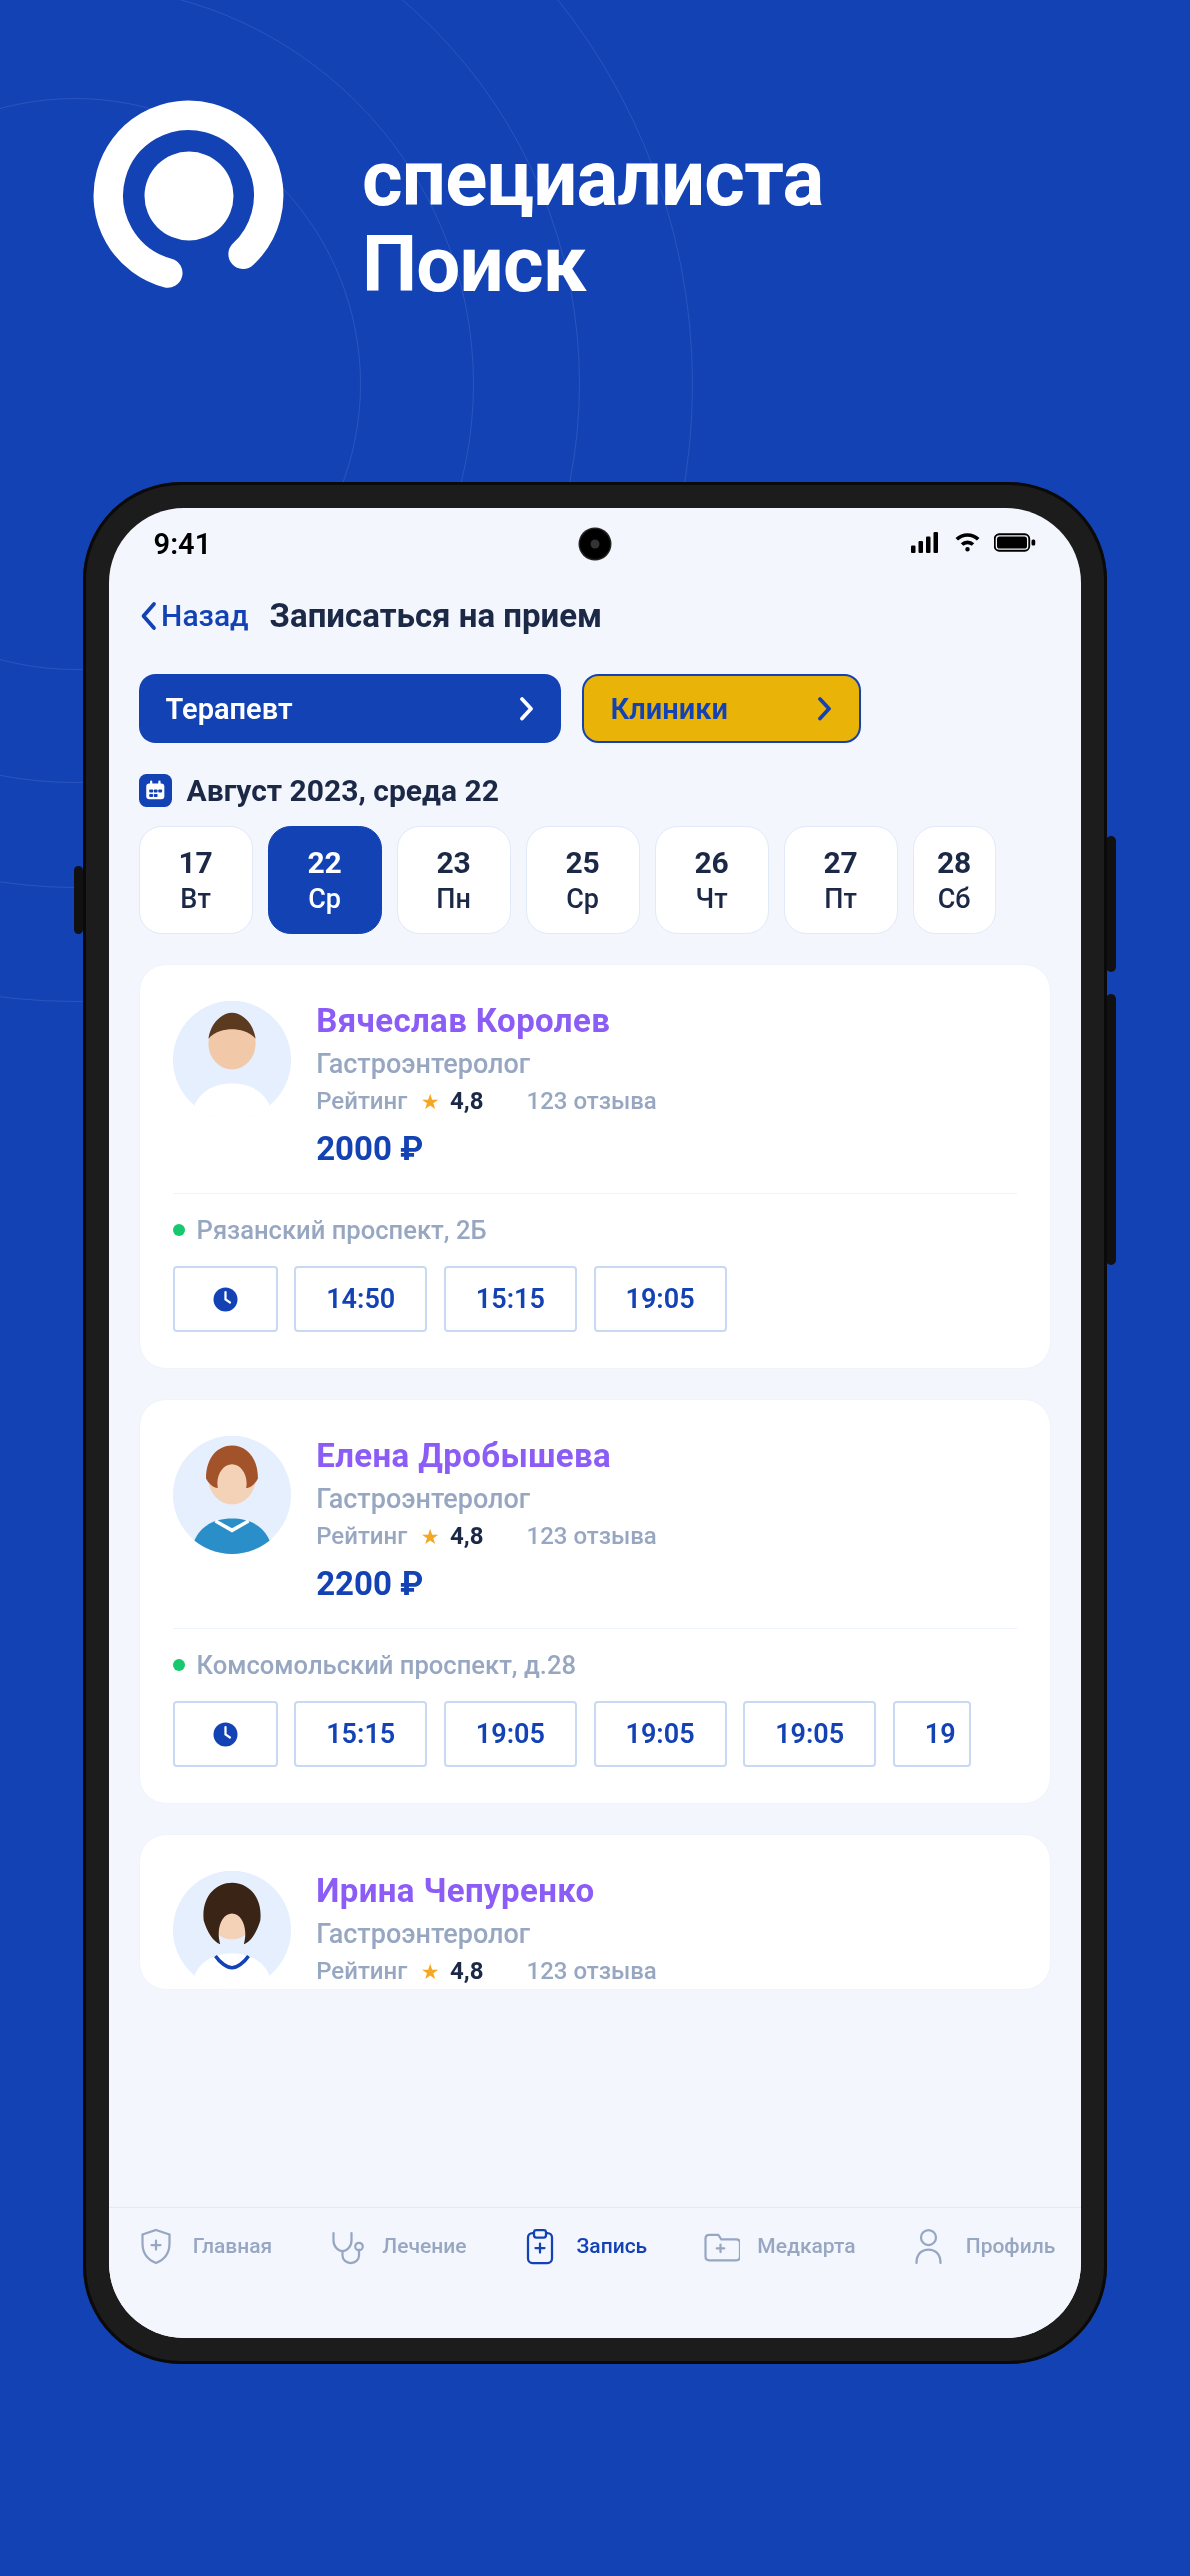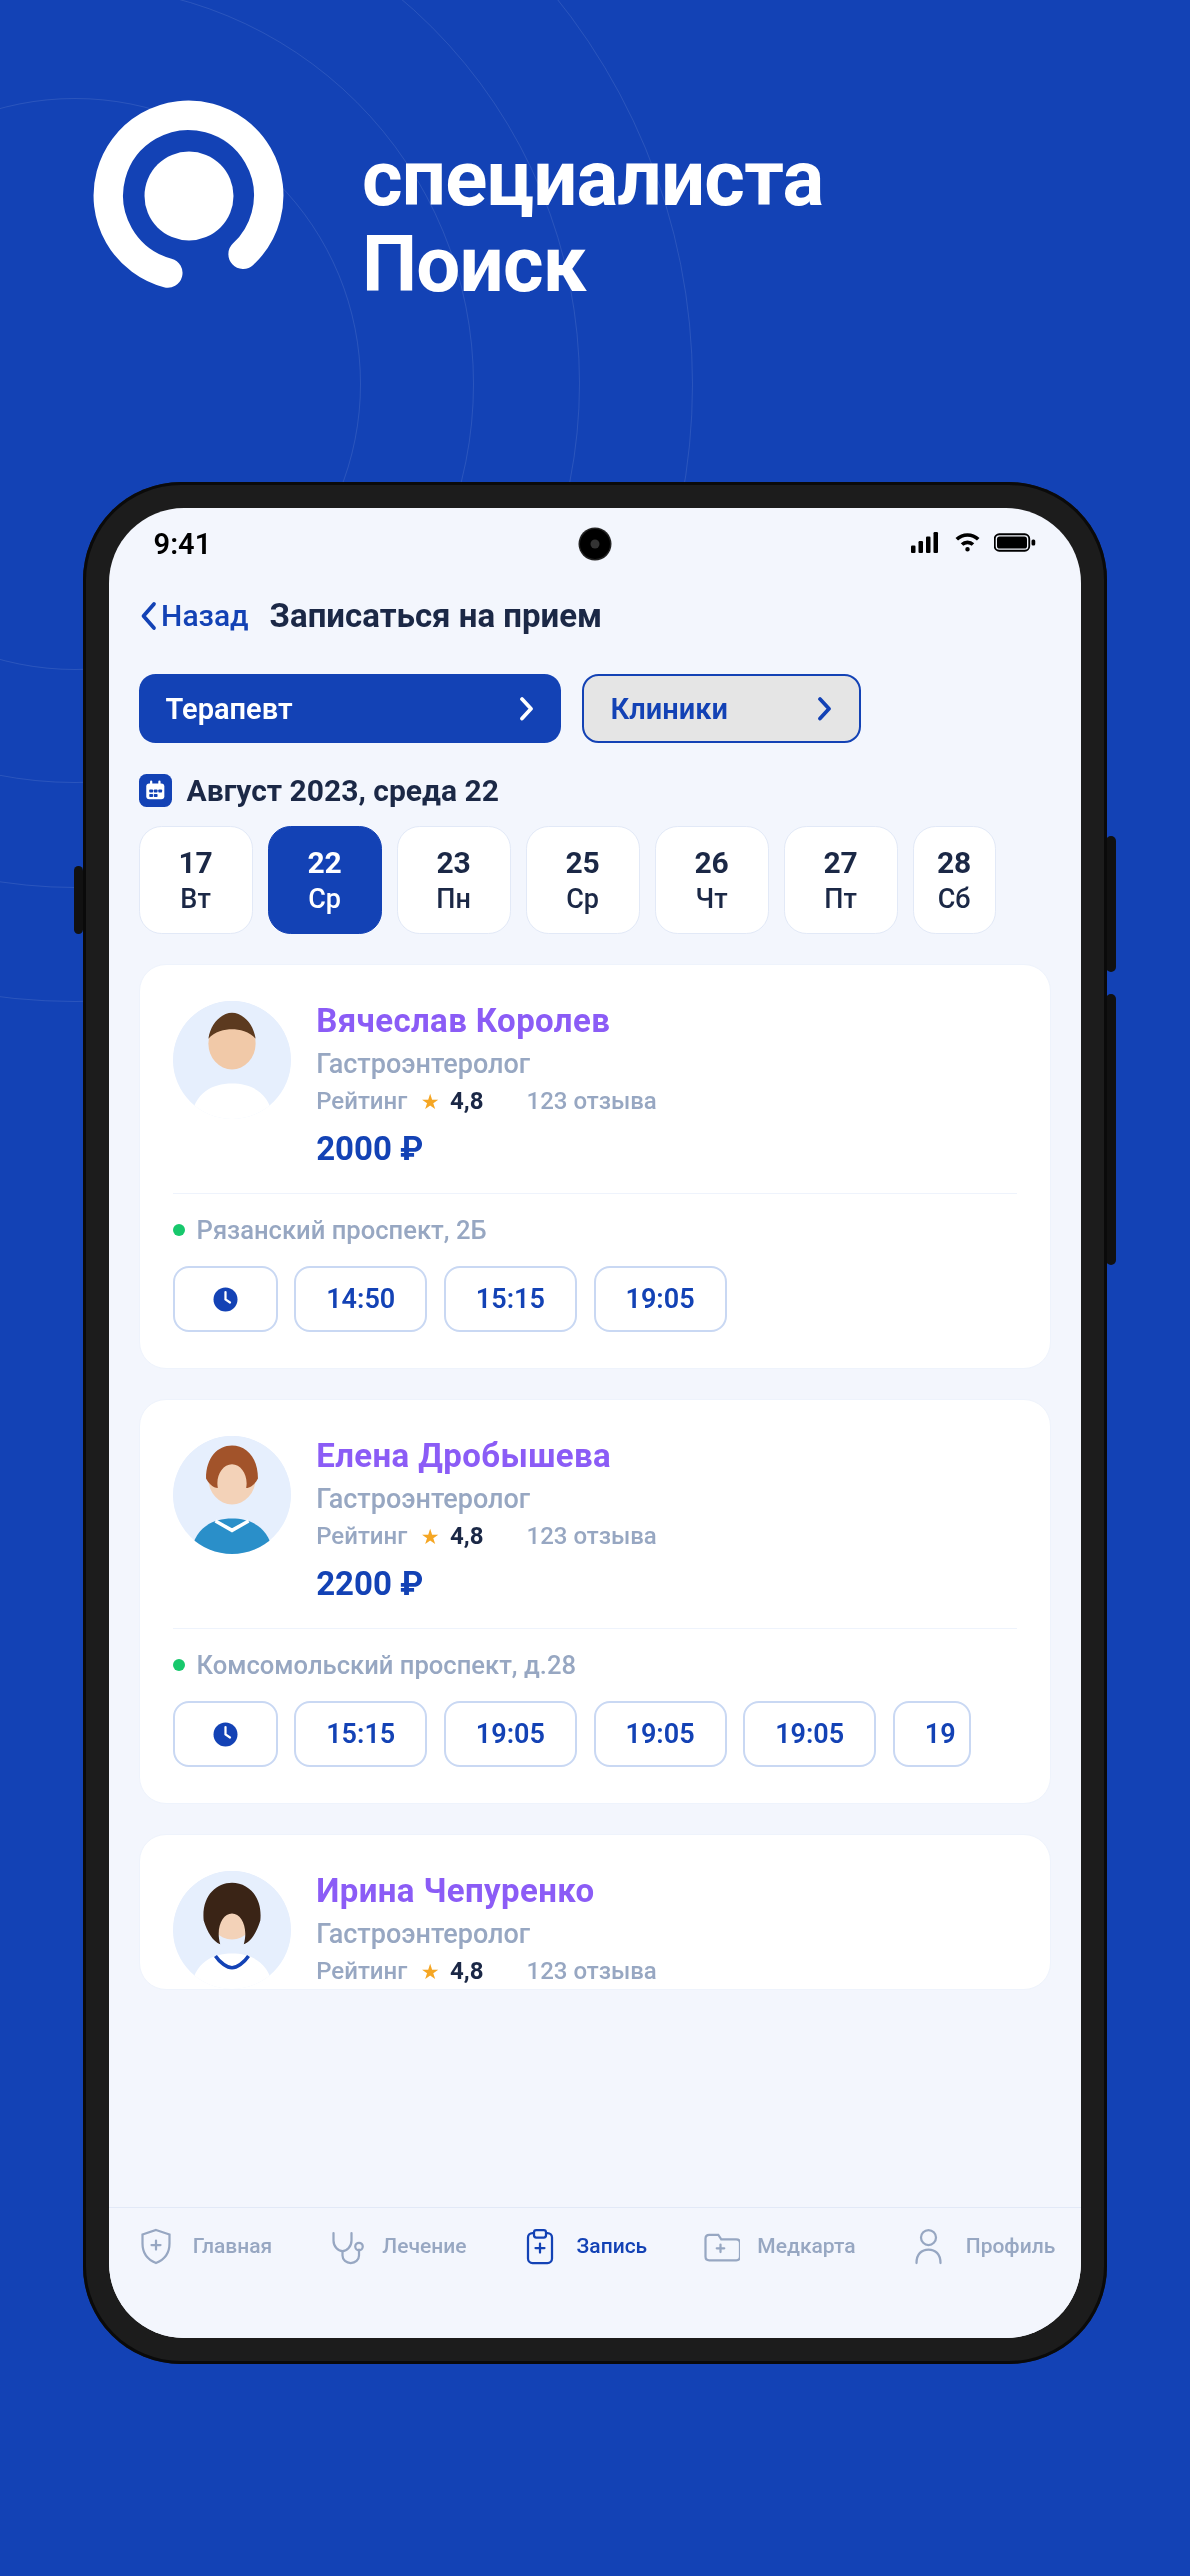--- a/index.html
+++ b/index.html
@@ -40,21 +40,21 @@
 
 .navhead { display:flex; align-items:center; gap:21px; padding:16.6px 30px 27px; }
 .back-btn { display:flex; align-items:center; gap:4.5px; color:#1342B5; font-size:30px; font-weight:500; }
 .back-btn svg { display:block; }
 .page-title { font-size:33px; font-weight:700; color:#1B2846; }
 
 
 .pill-row { display:flex; gap:21px; padding:12px 30px 30px; }
 .pill { display:flex; align-items:center; justify-content:space-between; padding:0 27px; height:69px; border-radius:16.6px; font-size:29px; font-weight:600; }
 .pill-primary { background:#1342B5; color:#fff; flex:0 0 422px; }
-.pill-outline { border:2.3px solid #1342B5; color:#1342B5; background:#e5e5e5; flex:0 0 279px; }
+.pill-outline { border:2.3px solid #1342B5; color:#1342B5; background:#eab308; flex:0 0 279px; }
 
 
 .date-row { display:flex; align-items:center; gap:15px; padding:0 30px 18px; }
 .cal-icon { width:33px; height:33px; background:#1342B5; border-radius:7.5px; display:flex; align-items:center; justify-content:center; color:#fff; }
 .date-label { font-size:30px; font-weight:700; color:#1B2846; }
 
 
 .date-scroll { display:flex; gap:15px; padding:0 30px 30px; }
 .date-chip { display:flex; flex-direction:column; align-items:center; justify-content:center; width:114px; height:108px; border-radius:22.6px; background:#fff; border:1.5px solid #E2E9F7; }
 .date-chip.active { background:#1342B5; border-color:#1342B5; }
@@ -76,21 +76,21 @@
 .rate-label { color:#97A7C2; font-weight:500; }
 .rate-val { color:#1B2846; font-weight:700; margin-left:4.5px; }
 .star { color:#F5A623; font-size:21px; margin-left:7.5px; }
 .reviews { color:#97A7C2; font-weight:500;margin-left:16px; }
 .doc-price { font-size:33px; font-weight:700; color:#1342B5; margin-top:6px; }
 .card-div { border:none; border-top:1.5px solid #EEF3FC; margin:25.6px 0 0; }
 .addr-row { display:flex; align-items:center; gap:12px; margin-top:21px; }
 .dot-green { width:12px; height:12px; border-radius:50%; background:#17C86C; flex-shrink:0; }
 .addr { font-size:25.6px; color:#97A7C2; font-weight:500; }
 .slot-row { display:flex; gap:16.6px; margin-top:21px; overflow:hidden; }
-.slot { height:66px; border:2.3px solid #C9D8F3; border-radius:16px; display:flex; align-items:center; justify-content:center; font-size:27px; font-weight:600; color:#1342B5; padding:0 30px; flex-shrink:0; }
+.slot { height:66px; border:2.3px solid #C9D8F3; border-radius:4px; display:flex; align-items:center; justify-content:center; font-size:27px; font-weight:600; color:#1342B5; padding:0 30px; flex-shrink:0; }
 .slot.icon-only { width:105px; padding:0; }
 .slot.partial { padding-right:13.6px; }
 
 
 .tabbar { position:absolute; left:0; right:0; bottom:0; height:131px; background:#F3F6FD; border-top:1.5px solid #E2E9F7; display:flex; justify-content:space-around; align-items:flex-start; padding-top:16.6px; }
 .tab { display:flex; flex-direction:row; align-items:center; gap:16px; color:#97A7C2; }
 .tab.active { color:#1342B5; }
 .tab-label { font-size:21px; font-weight:500; }
 .tab .ticon { width:42px; height:42px; display:flex; align-items:center; justify-content:center; }
 

